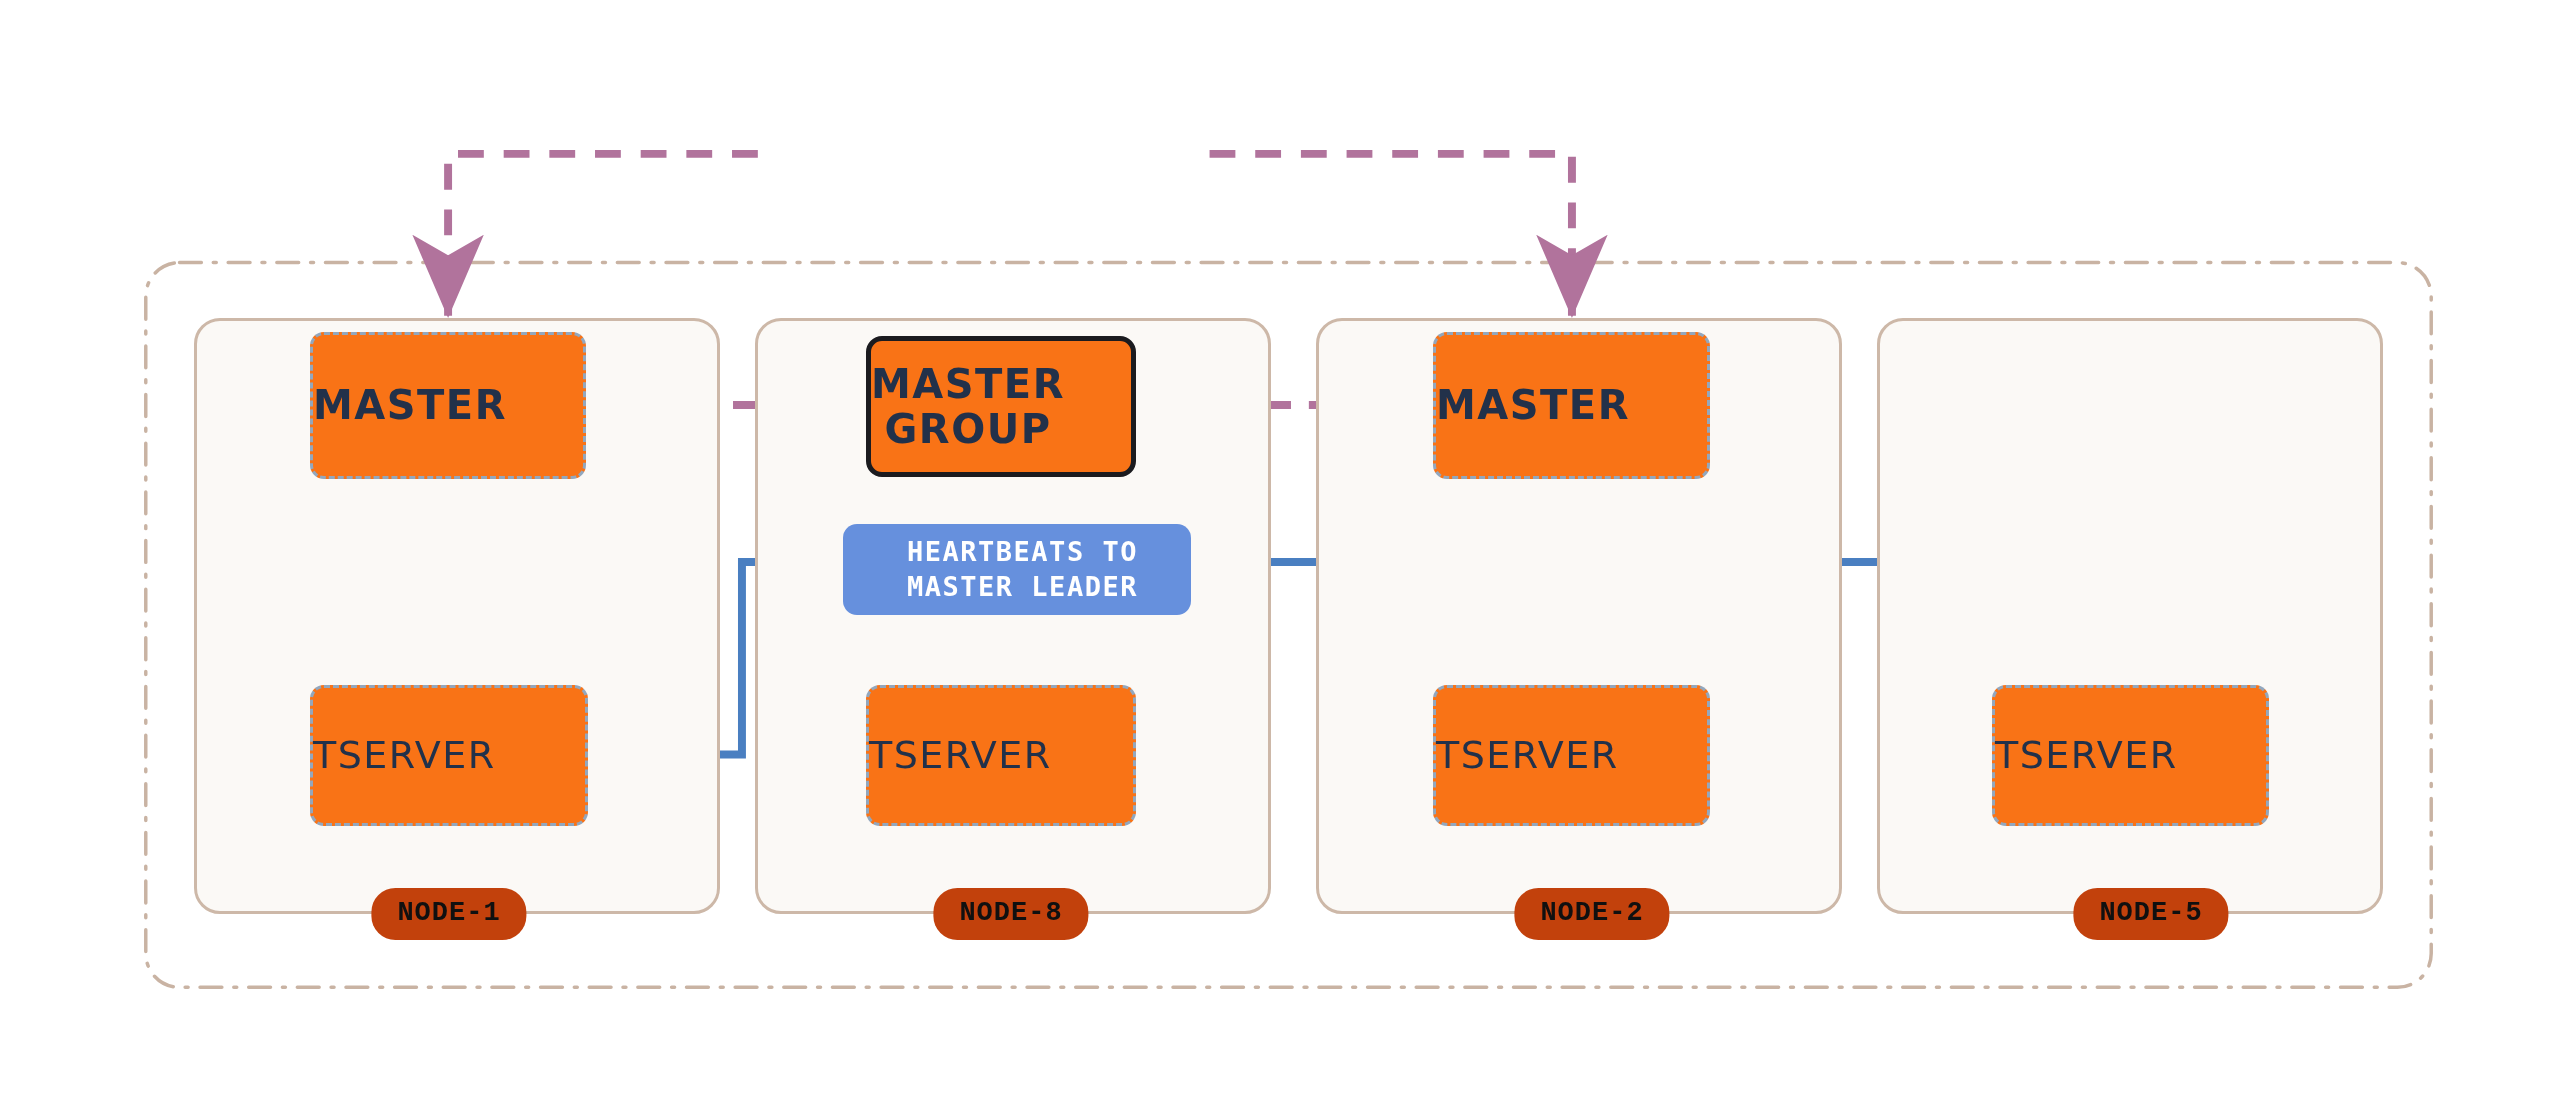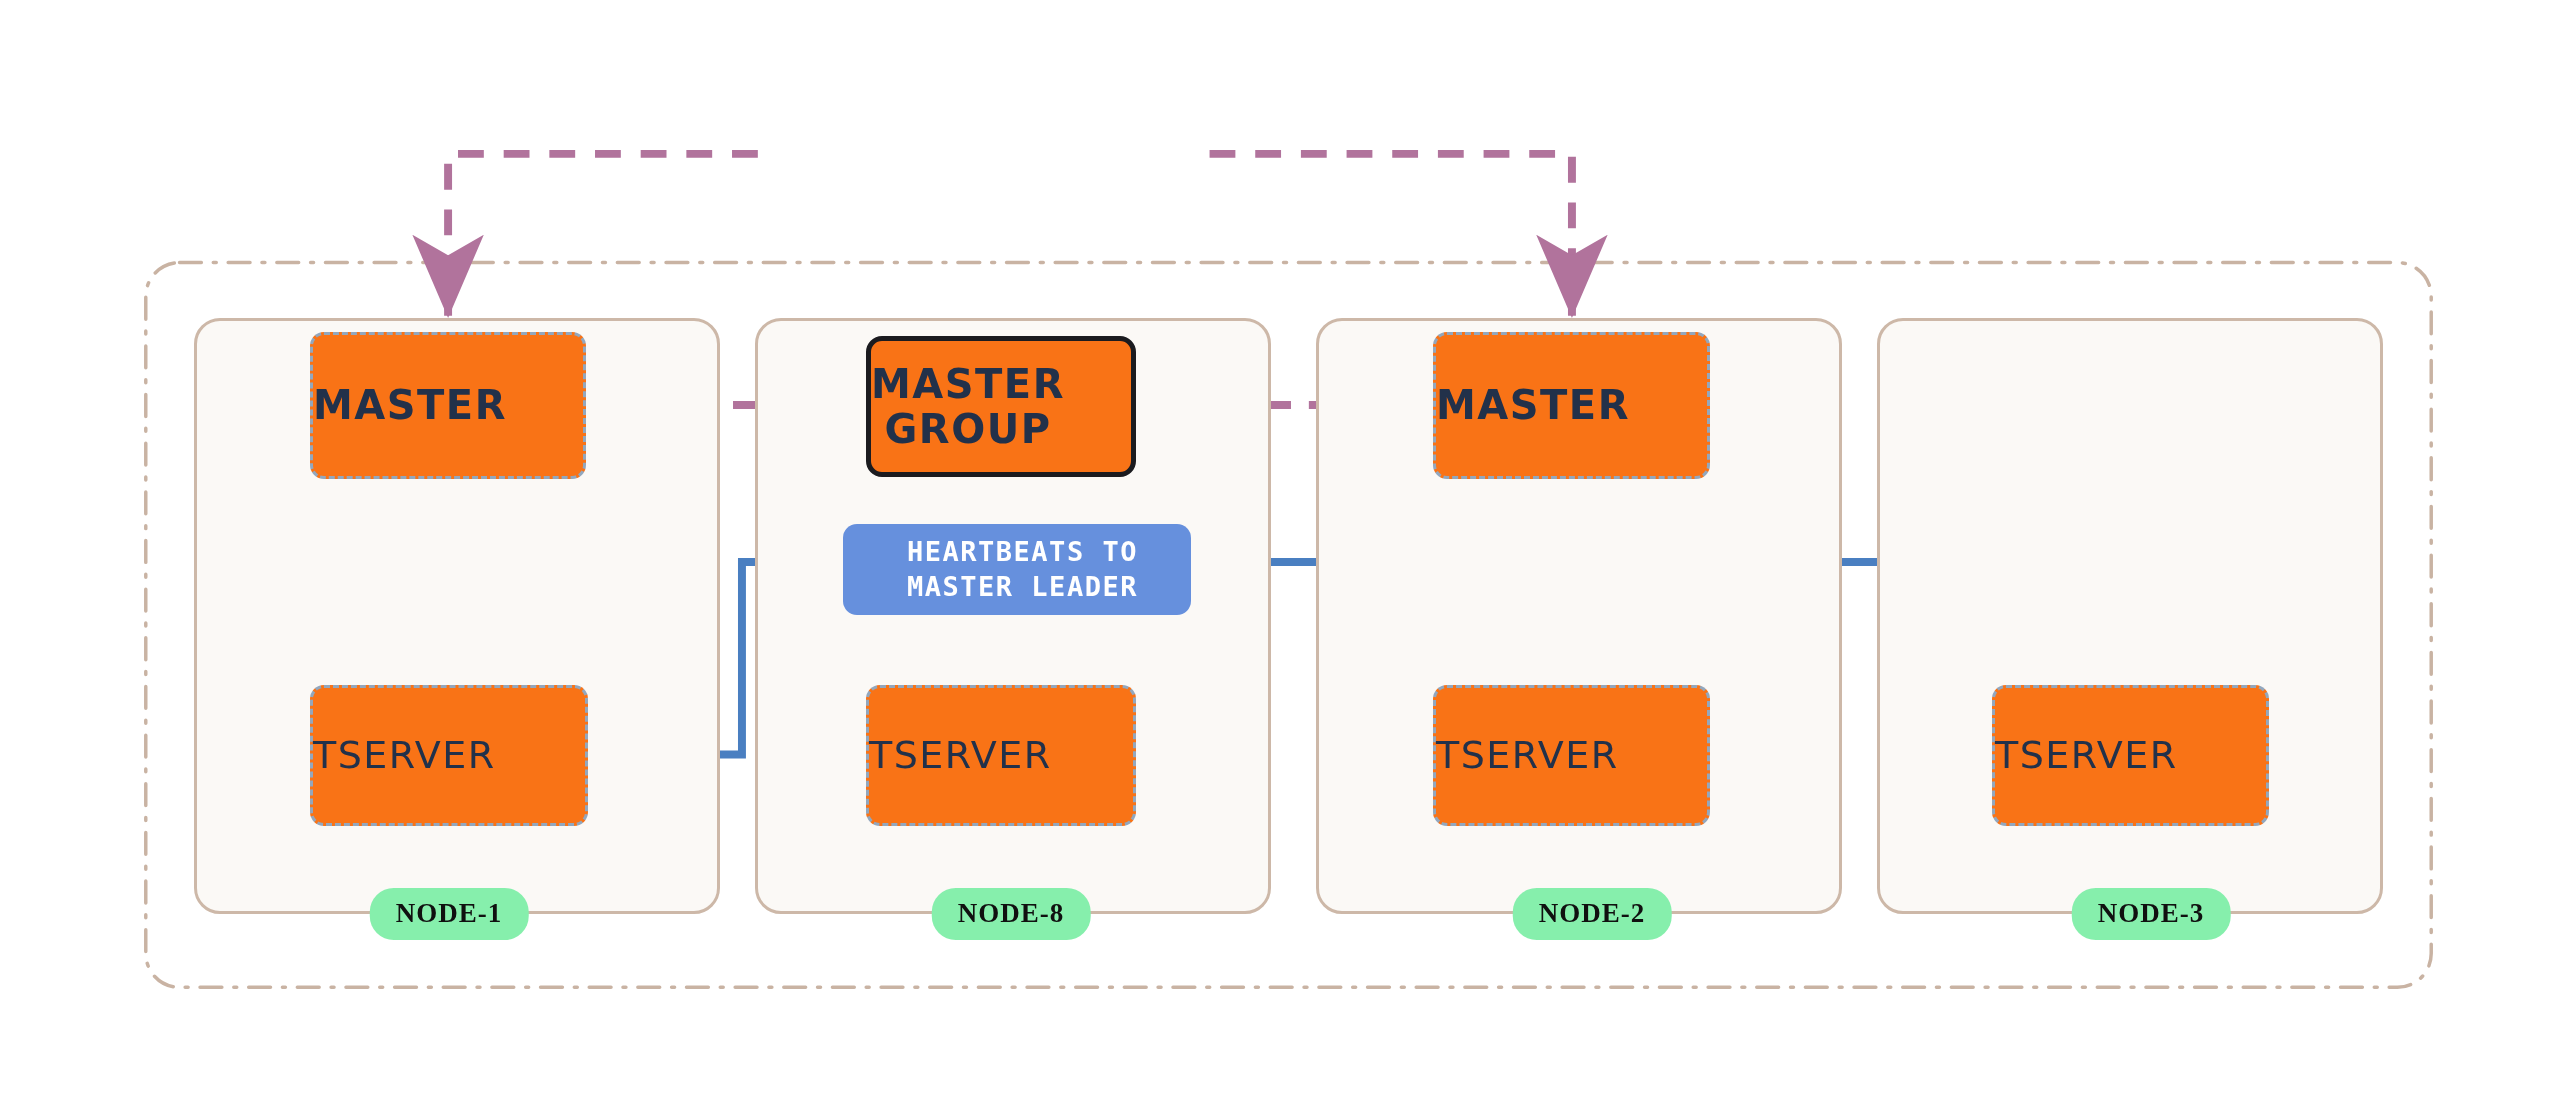--- a/index.html
+++ b/index.html
@@ -34,25 +34,25 @@
     top: 318px;
     height: 596px;
     box-sizing: border-box;
     border: 3px solid #cdb8a8;
     border-radius: 26px;
     background: #fbf9f6;
   }
   .node-label {
     position: absolute;
     transform: translate(-50%, -50%);
-    background: #86efac;
+    background: #c2410c;
     color: #101010;
     border-radius: 24px;
     padding: 12px 26px 13px 26px;
-    font-family: Liberation Serif, serif;
+    font-family: Liberation Mono, monospace;
     font-size: 27px;
     font-weight: 700;
     letter-spacing: 1px;
     white-space: nowrap;
     line-height: 1;
   }
 
   
   .svc {
     position: absolute;
@@ -205,21 +205,21 @@
     <span>TSERVER</span>
   </div>
 
   <div class="svc tserver" style="left:1992px; top:685px; width:277px; height:141px;">
     <span>TSERVER</span>
   </div>
 
   <div class="node-label" style="left:449px; top:914px;">NODE-1</div>
   <div class="node-label" style="left:1011px; top:914px;">NODE-8</div>
   <div class="node-label" style="left:1592px; top:914px;">NODE-2</div>
-  <div class="node-label" style="left:2151px; top:914px;">NODE-3</div>
+  <div class="node-label" style="left:2151px; top:914px;">NODE-5</div>
 
 
   <div class="hb-badge">
     <span>HEARTBEATS TO</span>
     <span>MASTER LEADER</span>
   </div>
 
 </div>
 
 

